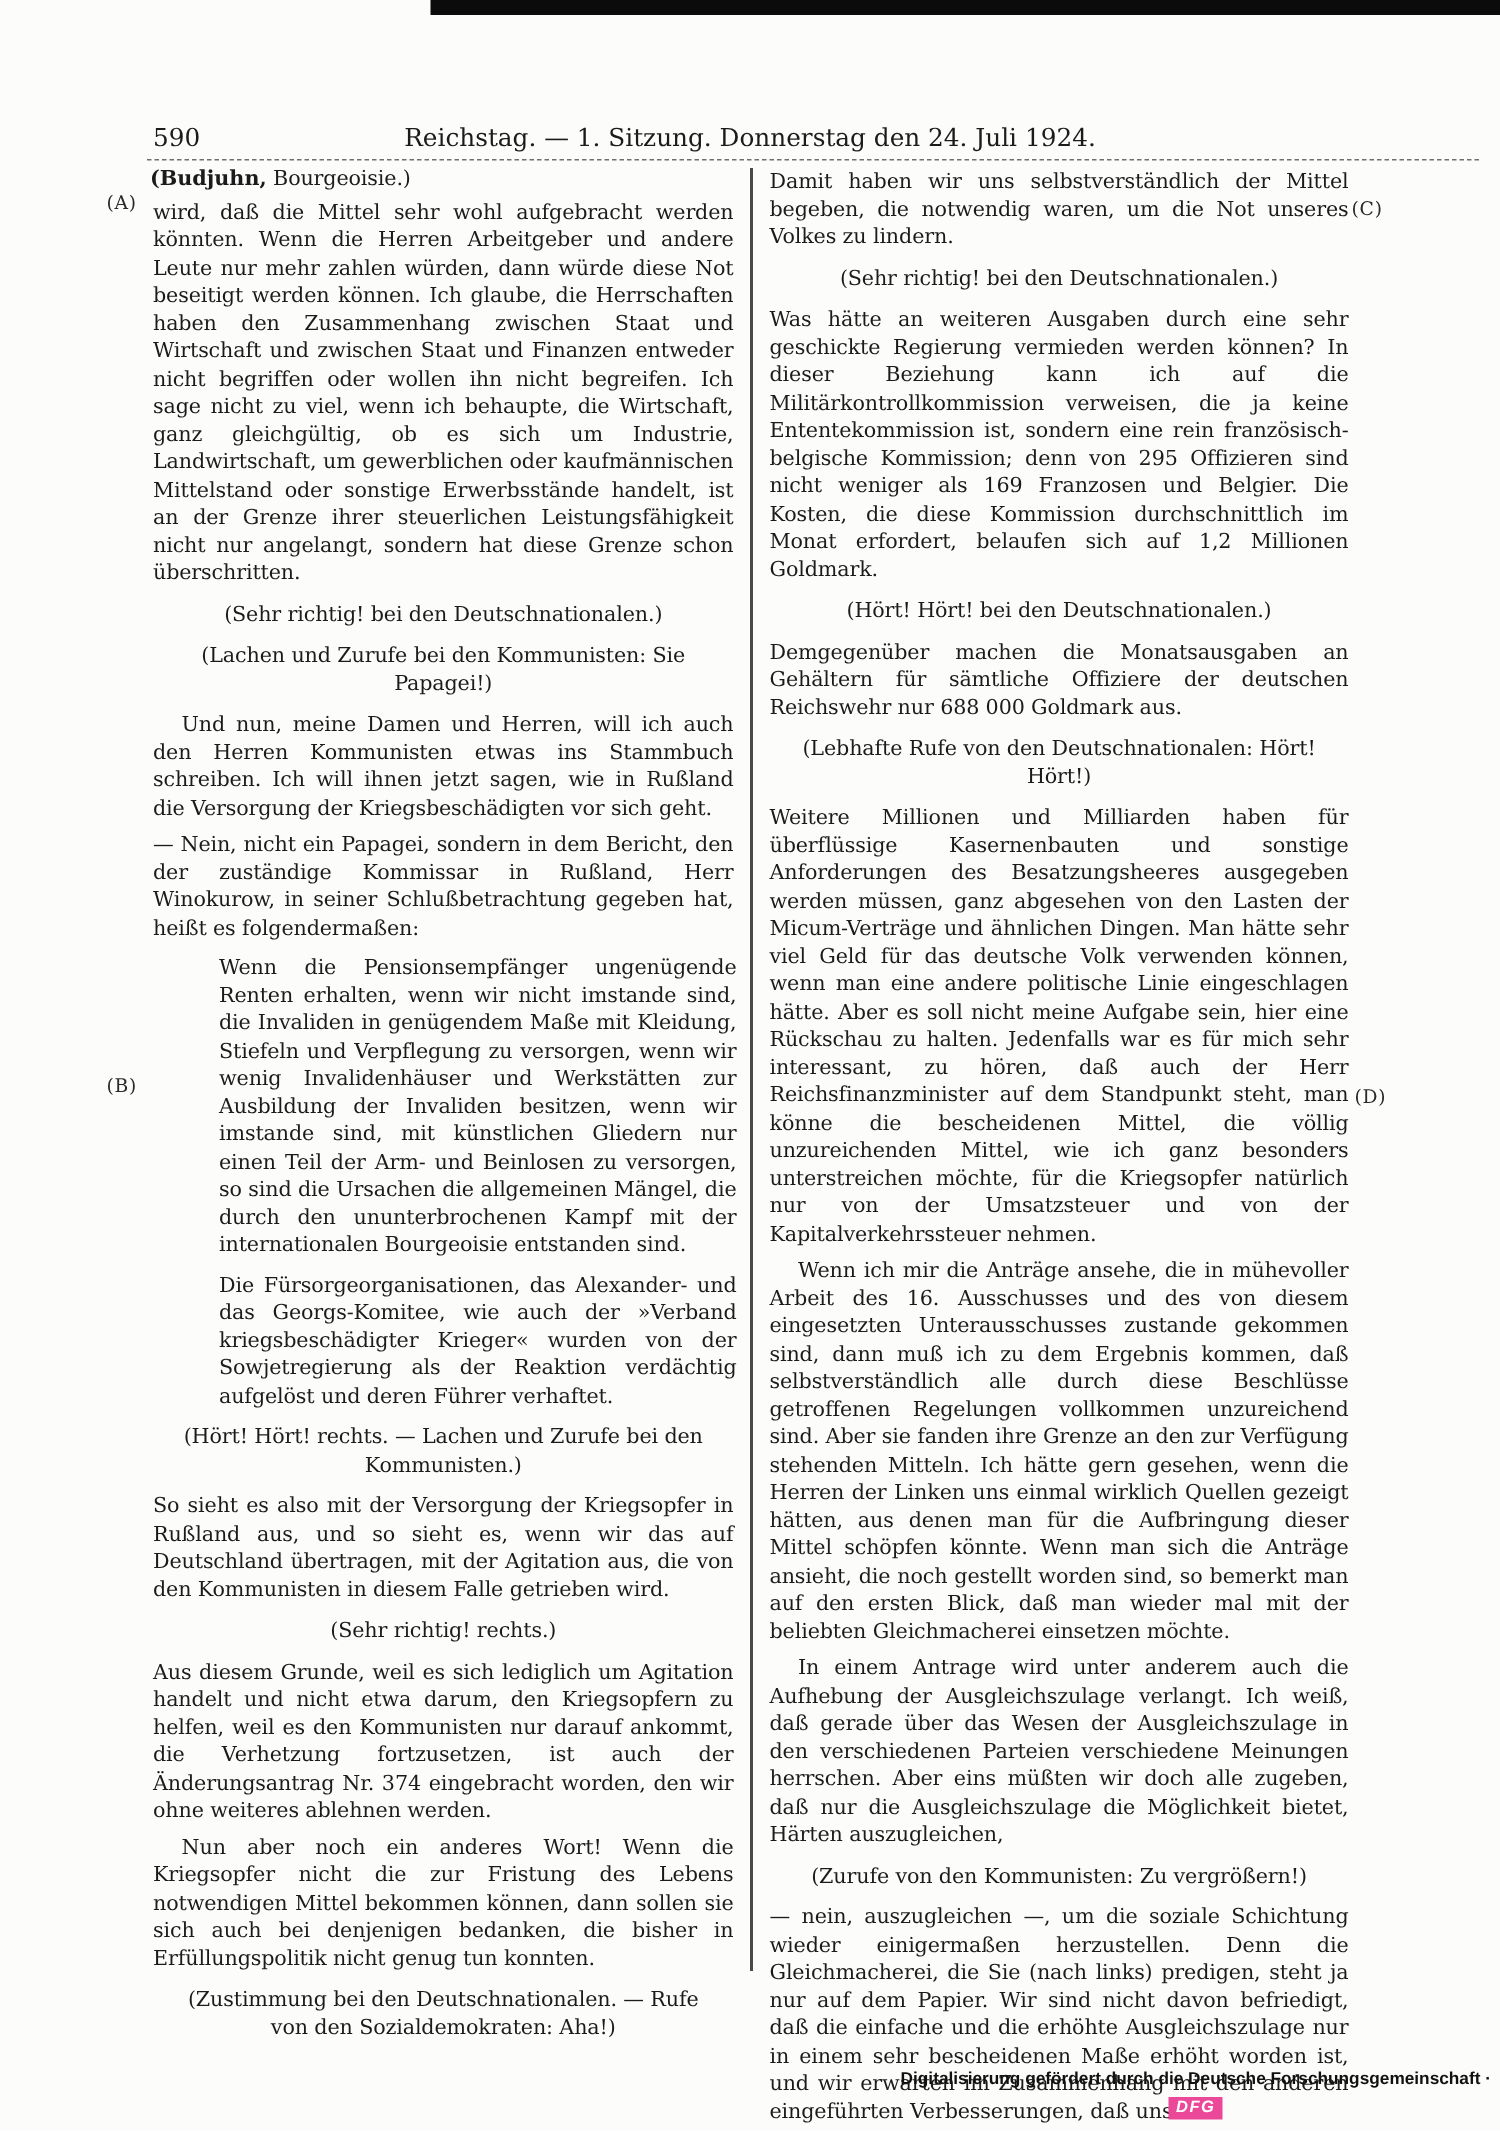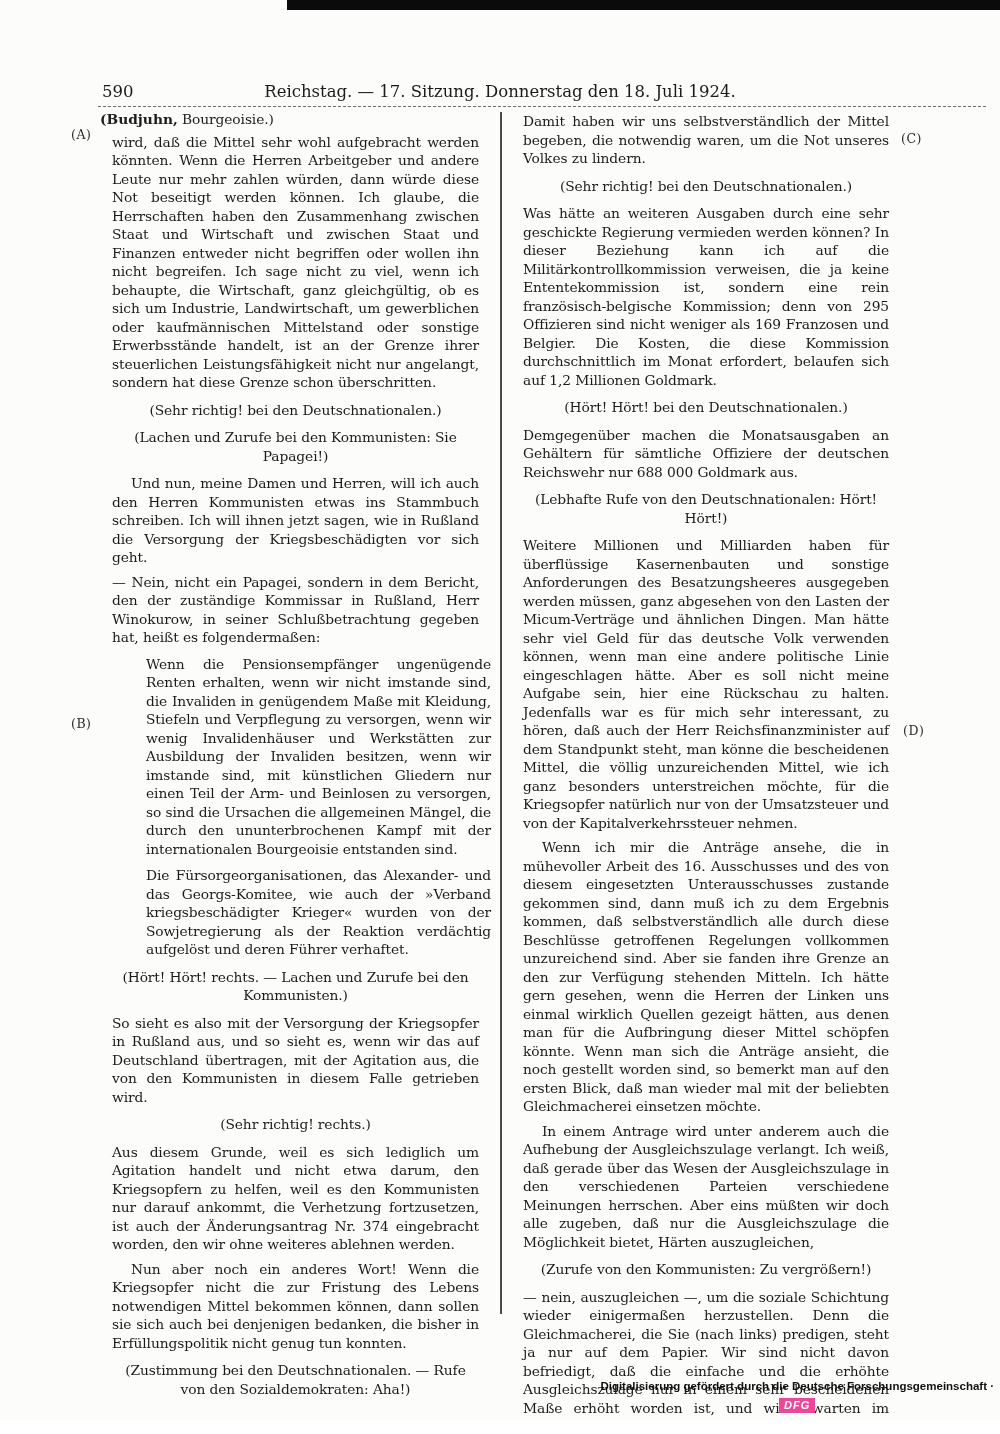--- a/index.html
+++ b/index.html
@@ -76,21 +76,21 @@
     text-align: justify;
     letter-spacing: -0.1px;
   }
   .col-left  { left: 100px; }
   .col-right { left: 511px; top: 112px; width: 390px; }
   .speaker {
     margin: 0 0 4px 0;
     text-align: left;
   }
   .speaker b { letter-spacing: 0; }
-  .block { margin: 6px 12px; }
+  .block { margin: 6px 2px; }
   .block:first-child { margin-top: 0; }
   .continuation { text-indent: 0; }
   .paragraph { text-indent: 19px; }
   .interjection {
     text-align: center;
     text-indent: 0;
     margin: 9px 0;
     padding: 0 14px;
   }
   .quote {
@@ -122,21 +122,21 @@
 </style>
 </head>
 <body>
 
 <div class="page">
 
   <div class="top-scan-bar"></div>
 
   <div class="header-row">
     <span class="pagenum">590</span>
-    <span class="page-title">Reichstag. — 17. Sitzung.   Donnerstag den 18. Juli 1924.</span>
+    <span class="page-title">Reichstag. — 1. Sitzung.   Donnerstag den 24. Juli 1924.</span>
   </div>
 
   <div class="header-rule"></div>
 
   <span class="marker marker-a">(A)</span>
   <span class="marker marker-b">(B)</span>
   <span class="marker marker-c">(C)</span>
   <span class="marker marker-d">(D)</span>
 
   <div class="col-divider"></div>

